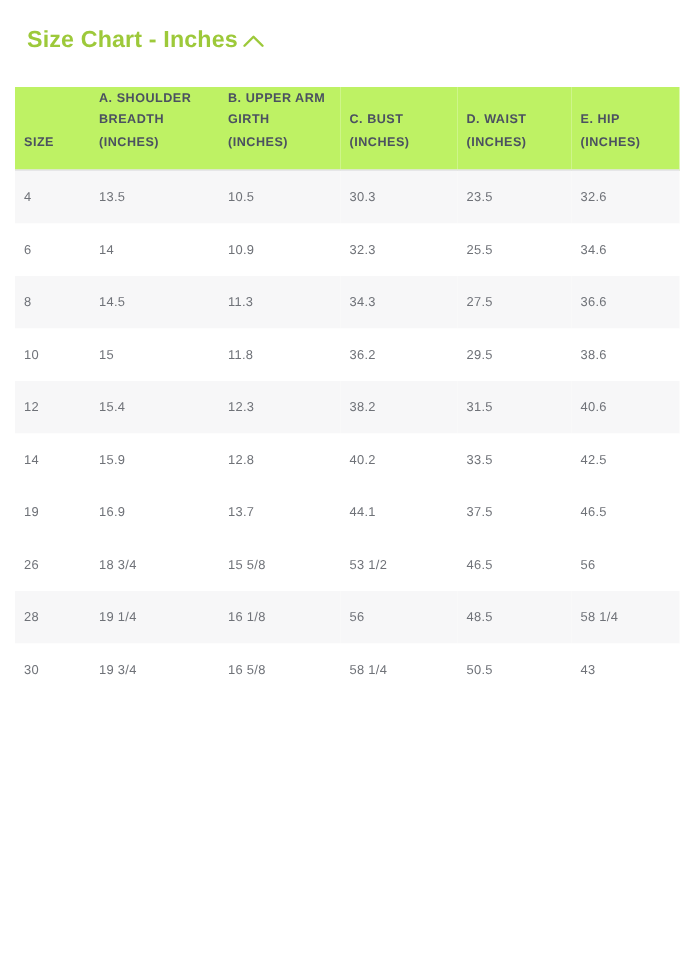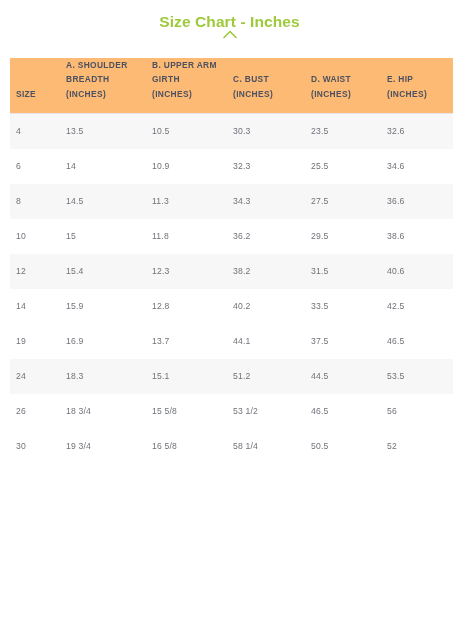--- a/index.html
+++ b/index.html
@@ -20,21 +20,20 @@
   }
 
   
   .accordion-header {
     display:flex;
     align-items:center;
     justify-content:flex-start;
     padding:14px 22px 0 18px;
     height:40px;
     cursor:pointer;
-    flex-direction:column;
   }
 
   .accordion-title {
     font-size:15.5px;
     font-weight:bold;
     color:#9dc93a;
     letter-spacing:0.1px;
     line-height:1;
     white-space:nowrap;
   }
@@ -64,21 +63,21 @@
   table.size-table thead th {
     font-size:8.4px;
     font-weight:bold;
     color:#4b5160;
     text-transform:uppercase;
     letter-spacing:0.35px;
     text-align:left;
     vertical-align:bottom;
     line-height:1.72;
     padding:0 6px 12px 6px;
-    background:#fdba74;
+    background:#bef264;
     border-bottom:1px solid #e6e6e8;
   }
 
   table.size-table tbody td {
     font-size:8.6px;
     color:#6f7278;
     text-align:left;
     vertical-align:middle;
     padding:0 6px;
     height:35px;
@@ -185,41 +184,41 @@
             <td>42.5</td>
           </tr>
           <tr class="plain">
             <td class="v-size">19</td>
             <td>16.9</td>
             <td>13.7</td>
             <td>44.1</td>
             <td>37.5</td>
             <td>46.5</td>
           </tr>
-          <tr class="stripe">
-            <td class="v-size">24</td>
-            <td>18.3</td>
-            <td>15.1</td>
-            <td>51.2</td>
-            <td>44.5</td>
-            <td>53.5</td>
-          </tr>
           <tr class="plain">
             <td class="v-size">26</td>
             <td>18 3/4</td>
             <td>15 5/8</td>
             <td>53 1/2</td>
             <td>46.5</td>
             <td>56</td>
           </tr>
+          <tr class="stripe">
+            <td class="v-size">28</td>
+            <td>19 1/4</td>
+            <td>16 1/8</td>
+            <td>56</td>
+            <td>48.5</td>
+            <td>58 1/4</td>
+          </tr>
           <tr class="plain">
             <td class="v-size">30</td>
             <td>19 3/4</td>
             <td>16 5/8</td>
             <td>58 1/4</td>
             <td>50.5</td>
-            <td>52</td>
+            <td>43</td>
           </tr>
         </tbody>
     </table>
   </div>
 
 </div>
 
 </body></html>

